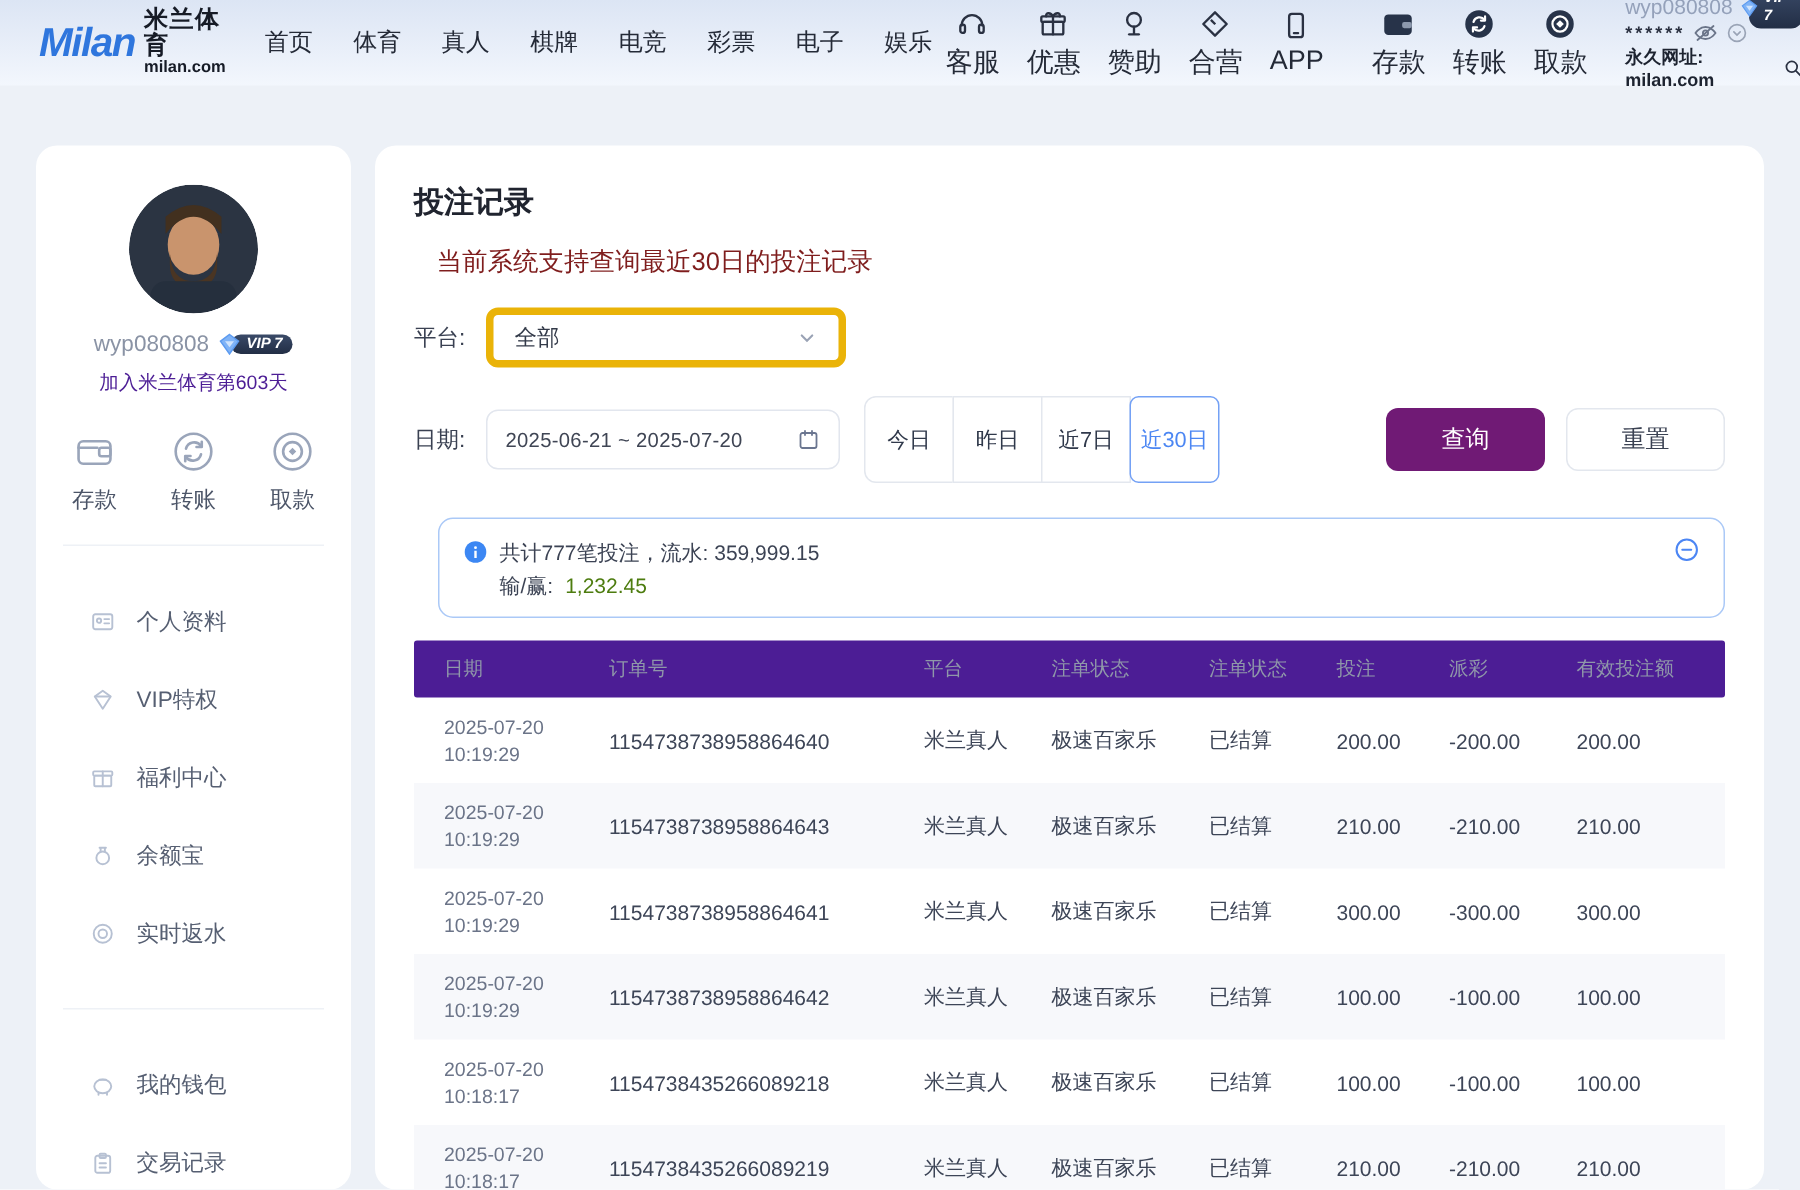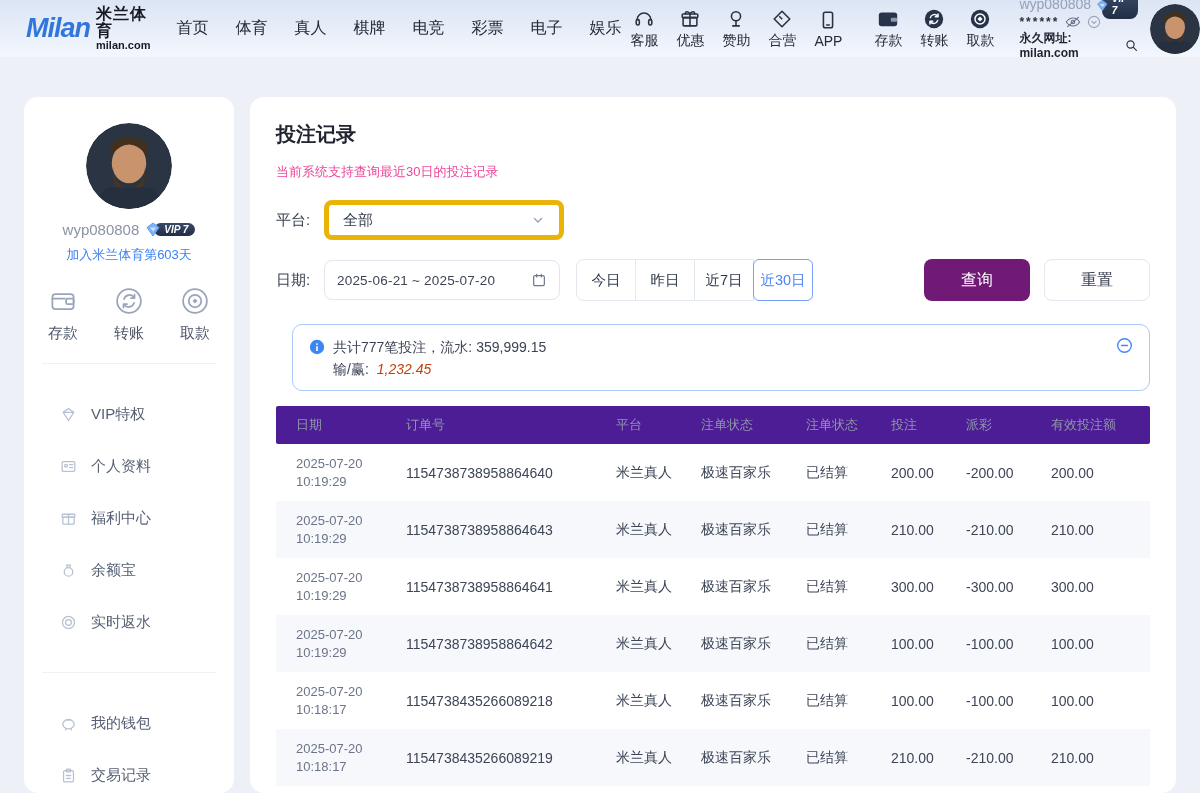--- a/index.html
+++ b/index.html
@@ -12,73 +12,73 @@
     display:flex; align-items:center; padding:0 18px 0 26px; }
   .logo { display:flex; align-items:center; gap:6px; }
   .logo-script { font-size:27px; font-weight:bold; font-style:italic; color:#2f76dd; letter-spacing:-1px; }
   .logo-stack { display:flex; flex-direction:column; line-height:1.05; }
   .logo-cn { font-size:16px; font-weight:bold; color:#161b26; letter-spacing:1px; }
   .logo-domain { font-size:11px; font-weight:bold; color:#161b26; }
   .main-nav { display:flex; gap:27px; margin-left:26px; font-size:16px; color:#242a37; }
   .nav-item { cursor:pointer; white-space:nowrap; }
   .header-right { margin-left:auto; display:flex; align-items:center; }
   .icon-link { display:flex; flex-direction:column; align-items:center; gap:2px; margin:0 9px; cursor:pointer; }
-  .icon-link .lbl { font-size:14px; color:#242a37; white-space:nowrap; }
+  .icon-link .lbl { font-size:18px; color:#242a37; white-space:nowrap; }
   .icon-link svg { display:block; }
   .wallet-group { display:flex; margin-left:14px; }
   .user-block { margin-left:16px; line-height:1.25; }
   .user-line1 { display:flex; align-items:center; gap:5px; }
   .user-name { font-size:14px; color:#94a1ba; }
   .vip-badge { display:inline-flex; align-items:center; height:15px; }
   .vip-pill { background:linear-gradient(180deg,#3a4a68,#222e45); color:#fff; font-size:10px; font-style:italic; font-weight:bold; border-radius:8px; padding:1px 7px 1px 10px; margin-left:-7px; }
   .user-line2 { display:flex; align-items:center; gap:6px; margin-top:1px; }
   .masked { font-size:12px; font-weight:bold; letter-spacing:2px; color:#2a3040; }
   .user-line3 { display:flex; align-items:center; gap:3px; font-size:12px; color:#1d2330; margin-top:1px; font-weight:bold;}
   .header-avatar { width:50px; height:50px; border-radius:50%; overflow:hidden; margin-left:12px; flex:none; cursor:pointer; }
 
   
   .sidebar { position:absolute; left:24px; top:97px; width:210px; height:696px; background:#fff; border-radius:14px; }
   .side-avatar { width:86px; height:86px; border-radius:50%; overflow:hidden; margin:26px auto 0; }
   .side-name-row { display:flex; justify-content:center; align-items:center; gap:6px; margin-top:12px; }
   .side-name { font-size:15px; color:#8a93a5; }
-  .side-join { text-align:center; font-size:13px; color:#3b82f6; margin-top:8px; }
+  .side-join { text-align:center; font-size:13px; color:#4c1d95; margin-top:8px; }
   .side-actions { display:flex; justify-content:space-between; padding:0 24px; margin-top:22px; }
   .side-action { display:flex; flex-direction:column; align-items:center; gap:8px; cursor:pointer; }
   .side-action .lbl { font-size:15px; color:#4c5568; }
   .side-action svg { color:#9aa5ba; }
   .side-divider { height:1px; background:#eef1f6; margin:20px 18px; }
   .side-menu { padding:4px 0; }
   .side-item { display:flex; align-items:center; gap:14px; height:52px; margin:0 12px; padding-left:24px; border-radius:10px; font-size:15px; color:#565f72; cursor:pointer; }
   .side-item svg { color:#b7c1d3; flex:none; }
 
   
   .main-card { position:absolute; left:250px; top:97px; width:926px; height:696px; background:#fff; border-radius:14px; padding:24px 26px; }
   .page-title { font-size:20px; font-weight:600; color:#20242f; }
-  .page-subtitle { font-size:13px; color:#ec4899; margin-top:15px; }
+  .page-subtitle { font-size:17px; color:#7f1d1d; margin-top:15px;margin-left:15px; }
   .filter-row { display:flex; align-items:center; margin-top:19px; }
   .filter-label { font-size:15px; color:#3a4152; width:48px; flex:none; }
   .select-box { width:240px; height:40px; border:5px solid #eab308; border-radius:8px; display:flex; align-items:center; padding:0 14px; cursor:pointer; }
   .select-value { font-size:15px; color:#333a49; flex:1; }
   .date-box { width:236px; height:40px; border:1px solid #e2e6ee; border-radius:8px; display:flex; align-items:center; padding:0 12px; cursor:pointer; }
   .date-value { font-size:13.5px; color:#3f4554; flex:1; letter-spacing:.2px; }
   .range-group { display:flex; margin-left:16px; }
-  .range-btn { width:60px; height:42px; background:#fff; border:1px solid #e3e7ee; margin-left:-1px; display:flex; align-items:center; justify-content:center; font-size:14.5px; color:#30394b; cursor:pointer; }
+  .range-btn { width:60px; height:58px; background:#fff; border:1px solid #e3e7ee; margin-left:-1px; display:flex; align-items:center; justify-content:center; font-size:14.5px; color:#30394b; cursor:pointer; }
   .range-btn:first-child { border-radius:8px 0 0 8px; margin-left:0; }
   .range-btn:last-child { border-radius:0 8px 8px 0; }
   .range-btn.active { border:1px solid #74a1f5; color:#4b86f3; border-radius:6px; position:relative; z-index:2; }
   .filter-actions { margin-left:auto; display:flex; gap:14px; }
   .btn { height:42px; width:106px; border-radius:8px; display:flex; align-items:center; justify-content:center; font-size:16px; cursor:pointer; }
   .btn-primary { background:#701a75; color:#fff; }
   .btn-plain { background:#fff; border:1px solid #e3e7ee; color:#3a4152; }
 
   
   .summary-box { margin-top:23px; border:1.5px solid #abc9f7; border-radius:10px; padding:11px 16px 10px; position:relative;margin-left:16px; }
   .summary-line { display:flex; align-items:center; gap:8px; font-size:14px; color:#3c4354; line-height:22px; }
   .summary-line2 { margin-left:24px; }
-  .red { color:#c2410c;font-style:italic; }
+  .red { color:#4d7c0f; }
   .collapse-icon { position:absolute; right:16px; top:12px; cursor:pointer; color:#4c86f4; }
 
   
   .bet-table { margin-top:15px; }
   .t-head { display:grid; grid-template-columns:110px 210px 85px 105px 85px 75px 85px 1fr; background:#4c1d95; height:38px; align-items:center; padding-left:20px; font-size:13px; color:#8f97a9; border-radius:2px; }
   .t-row { display:grid; grid-template-columns:110px 210px 85px 105px 85px 75px 85px 1fr; height:57px; align-items:center; padding-left:20px; font-size:14px; color:#3d4557; }
   .t-row:nth-child(even) { background:#f7f8fb; }
   .t-date { font-size:13px; color:#6b7488; line-height:18px; }
   svg { display:block; }
 </style>
@@ -306,36 +306,36 @@
       </span>
       <span class="lbl">取款</span>
     </div>
   </div>
 
   <div class="side-divider"></div>
 
   <nav class="side-menu">
     <div class="side-item">
       <span>
-        <svg width="17" height="17" viewBox="0 0 24 24" fill="none" stroke="currentColor" stroke-width="1.8" stroke-linejoin="round">
-          <path d="M12 3.5L19.5 9 12 20.5 4.5 9z"></path>
-          <path d="M4.5 9h15"></path>
-        </svg>
-      </span>
-      <span>VIP特权</span>
-    </div>
-    <div class="side-item">
-      <span>
         <svg width="17" height="17" viewBox="0 0 24 24" fill="none" stroke="currentColor" stroke-width="1.8" stroke-linecap="round">
           <rect x="3" y="5" width="18" height="14" rx="2"></rect>
           <circle cx="8.5" cy="11" r="2"></circle>
           <path d="M13.5 9.5H18M13.5 13.5H18"></path>
         </svg>
       </span>
       <span>个人资料</span>
+    </div>
+    <div class="side-item">
+      <span>
+        <svg width="17" height="17" viewBox="0 0 24 24" fill="none" stroke="currentColor" stroke-width="1.8" stroke-linejoin="round">
+          <path d="M12 3.5L19.5 9 12 20.5 4.5 9z"></path>
+          <path d="M4.5 9h15"></path>
+        </svg>
+      </span>
+      <span>VIP特权</span>
     </div>
     <div class="side-item">
       <span>
         <svg width="17" height="17" viewBox="0 0 24 24" fill="none" stroke="currentColor" stroke-width="1.8" stroke-linecap="round">
           <rect x="4" y="10" width="16" height="10" rx="1"></rect>
           <rect x="3" y="6" width="18" height="4" rx="1"></rect>
           <path d="M12 6v14"></path>
         </svg>
       </span>
       <span>福利中心</span>

